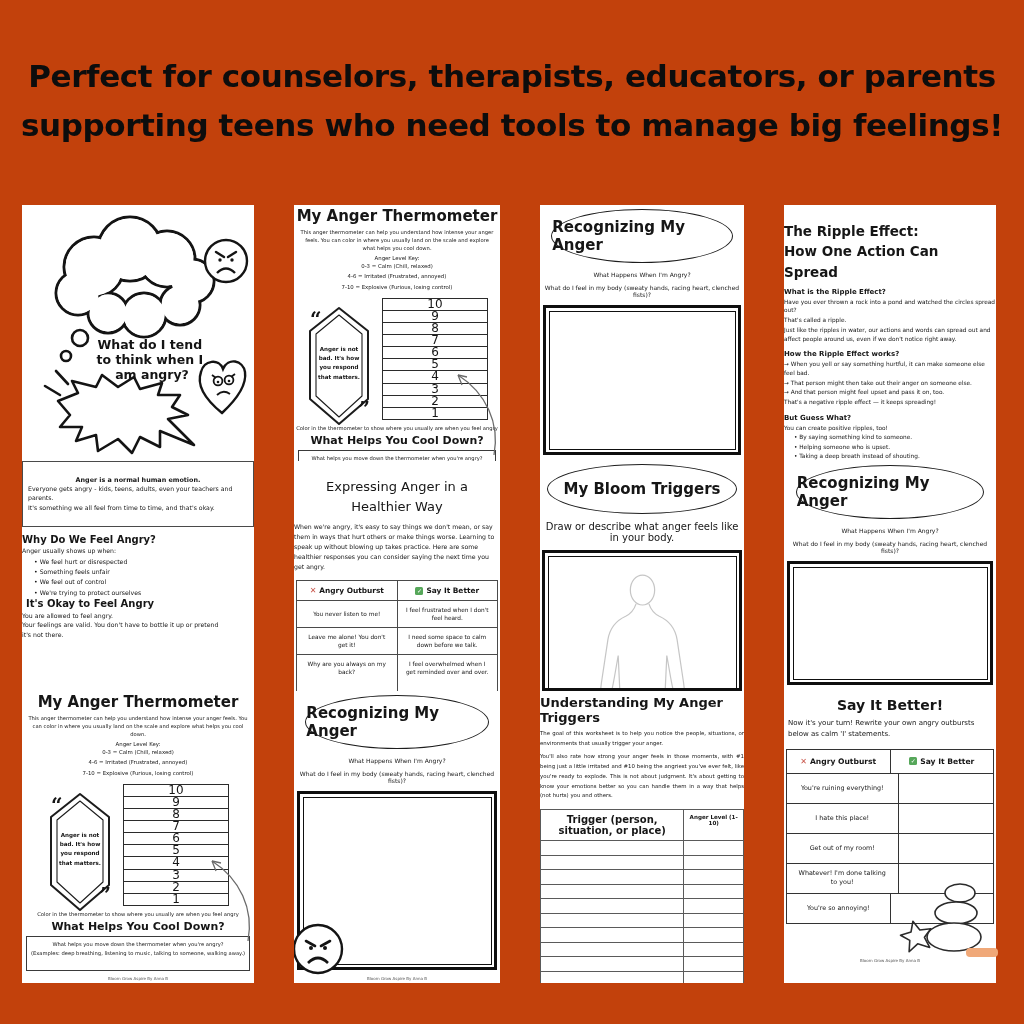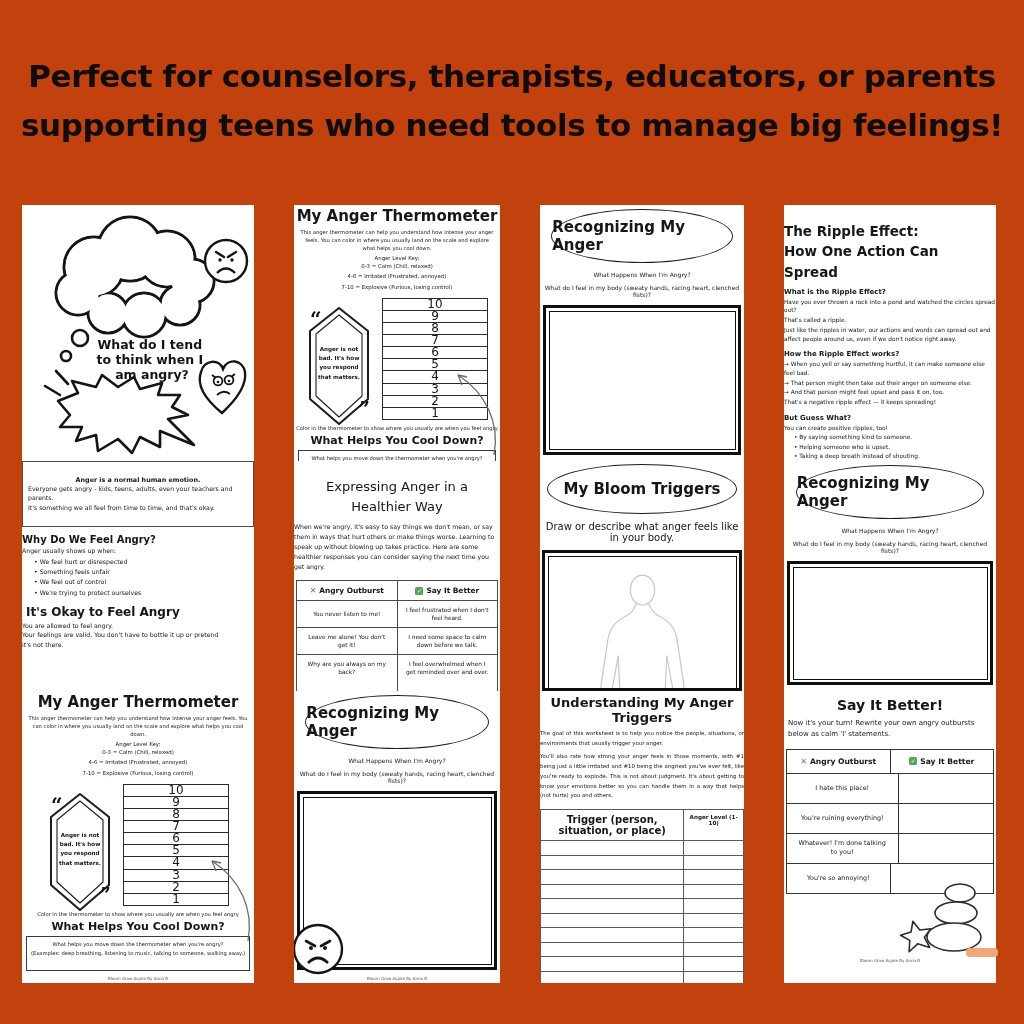--- a/index.html
+++ b/index.html
@@ -59,21 +59,21 @@
   .w-title{font-size:19px;font-weight:800;text-align:center;margin:3px 0 6px;}
   .w-box{border:1px solid #4a4a4a;padding:14px 5px;}
   .w-box-bold{font-size:6.4px;font-weight:700;text-align:center;}
   .w-box-line{font-size:6.2px;line-height:1.5;}
   .w-h{font-size:10px;font-weight:700;margin:7px 0 2px;}
   .w-p{font-size:6.2px;}
   .w-li{font-size:6.2px;line-height:1.65;margin-left:12px;}
   .w-li::before{content:"•  ";}
   .w-alarm{margin-top:6px;}
   .w-alarm-line{font-size:6.4px;font-weight:700;text-align:center;line-height:1.65;}
-  .w-okay-h{font-size:12px;font-weight:700;margin:7px 0 2px;padding-left:4px;}
+  .w-okay-h{font-size:10px;font-weight:700;margin:0 0 2px;padding-left:4px;}
   .w-okay-line{font-size:6.2px;line-height:1.55;}
 
   
   .x-title{font-size:13px;font-weight:400;text-align:center;line-height:1.5;margin-top:16px;}
   .x-intro{font-size:6.2px;line-height:1.62;margin-top:6px;}
   .x-table{border:1px solid #4a4a4a;margin:8px 2px 0;}
   .x-hrow{display:flex;border-bottom:1px solid #4a4a4a;}
   .x-hcell{flex:1;display:flex;align-items:center;justify-content:center;gap:3px;
            font-size:7.4px;font-weight:700;padding:5px 2px;}
   .x-hcell:first-child{border-right:1px solid #4a4a4a;}
@@ -90,21 +90,21 @@
   .x-extra-row div:first-child{border-right:1px solid #4a4a4a;}
 
   
   .g-oval{width:92%;height:48px;border:1.6px solid #1d1d1d;border-radius:50%;
           margin:3px auto 4px;display:flex;align-items:center;justify-content:center;flex:0 0 auto;}
   .g-prompt{font-size:10px;text-align:center;margin-top:3px;}
   .g-box{flex:1;border:3px solid #0f0f0f;margin:7px 2px 0 2px;padding:2.5px;overflow:hidden;}
   .g-box-inner{height:200px;border:1.4px solid #0f0f0f;display:flex;justify-content:center;}
 
   
-  .u-title{font-size:13px;font-weight:700;text-align:center;margin:4px 0 4px;}
+  .u-title{font-size:13px;font-weight:700;text-align:left;margin:4px 0 4px;}
   .u-p{font-size:5.4px;line-height:1.8;text-align:justify;margin-bottom:4px;}
   .u-table{border:1px solid #5a5a5a;margin-top:4px;}
   .u-hrow{display:flex;border-bottom:1px solid #5a5a5a;}
   .u-h1{flex:0 0 71%;box-sizing:border-box;border-right:1px solid #5a5a5a;font-weight:700;
         font-size:10px;text-align:center;padding:4px 2px;}
   .u-h2{flex:1;font-weight:700;font-size:5.6px;text-align:center;padding:4px 1px;}
   .u-row{display:flex;height:13.5px;border-bottom:1px solid #5a5a5a;}
   .u-row:last-child{border-bottom:none;}
   .u-c1{flex:0 0 71%;box-sizing:border-box;border-right:1px solid #5a5a5a;}
   .u-c2{flex:1;}
@@ -502,25 +502,29 @@
             <span class="cross-icon">✕</span>
             <span>Angry Outburst</span>
           </div>
           <div class="s-hcell">
             <span class="check-icon">✓</span>
             <span>Say It Better</span>
           </div>
         </div>
         <div>
             <div class="s-row">
+              <div class="cell-l">You're ruining everything!</div>
+              <div class="cell-r"></div>
+            </div>
+            <div class="s-row">
               <div class="cell-l">I hate this place!</div>
               <div class="cell-r"></div>
             </div>
             <div class="s-row">
-              <div class="cell-l">You're ruining everything!</div>
+              <div class="cell-l">Get out of my room!</div>
               <div class="cell-r"></div>
             </div>
             <div class="s-row">
               <div class="cell-l">Whatever! I'm done talking to you!</div>
               <div class="cell-r"></div>
             </div>
             <div class="s-row">
               <div class="cell-l">You're so annoying!</div>
               <div class="cell-r"></div>
             </div>

